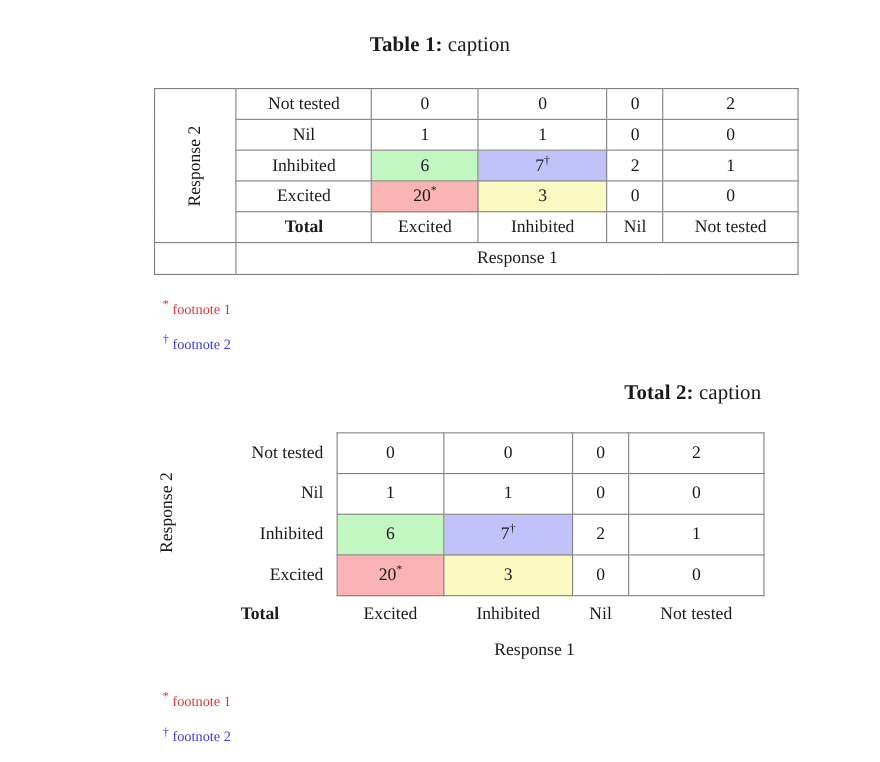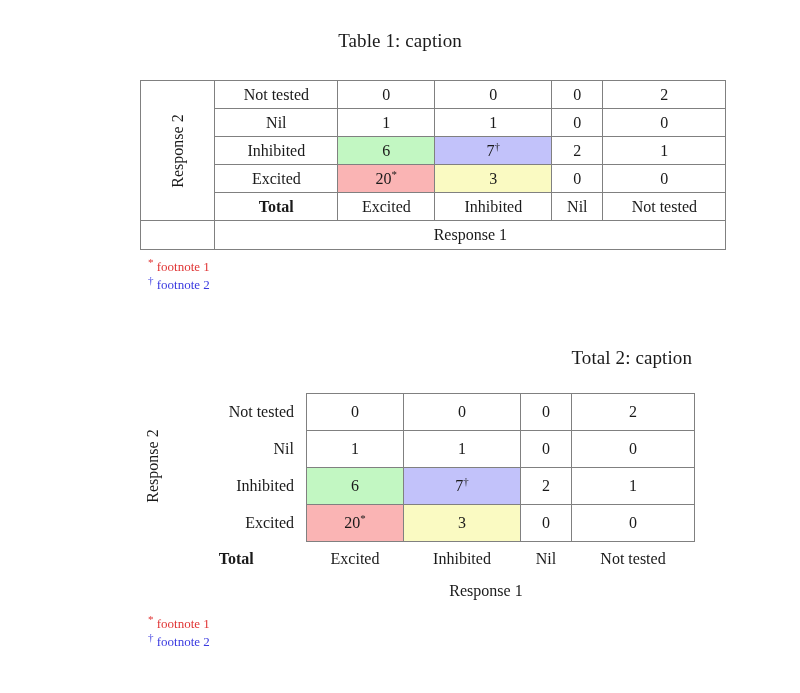--- a/index.html
+++ b/index.html
@@ -17,21 +17,21 @@
   }
 
   .page { position: relative; width: 800px; height: 693px; }
 
   
   .caption {
     font-size: 19px;
     letter-spacing: .1px;
     white-space: nowrap;
   }
-  .caption .lead { font-weight: normal; }
+  .caption .lead { font-weight: bold; }
   .caption .text { font-weight: normal; }
 
   #caption-1 {
     position: absolute;
     left: 0; top: 30px;
     width: 800px;
     text-align: center;
   }
   #caption-2 {
     position: absolute;
@@ -136,21 +136,21 @@
 
   
   .footnotes {
     position: absolute;
     left: 148px;
     font-size: 13px;
     line-height: 1.42;
   }
   #footnotes-1 { top: 258px; }
   #footnotes-2 { top: 615px; }
-  .fn { white-space: nowrap; }
+  .fn { white-space: nowrap; margin-top: 14px; }
   .fn .mark { font-size: .85em; vertical-align: super; line-height: 0; }
   .fn-red  { color: #e03535; }
   .fn-blue { color: #3a3ae0; font-family: Liberation Serif, serif; }
 </style>
 </head>
 <body>
 
 <div class="page">
 
   <div class="caption" id="caption-1">

